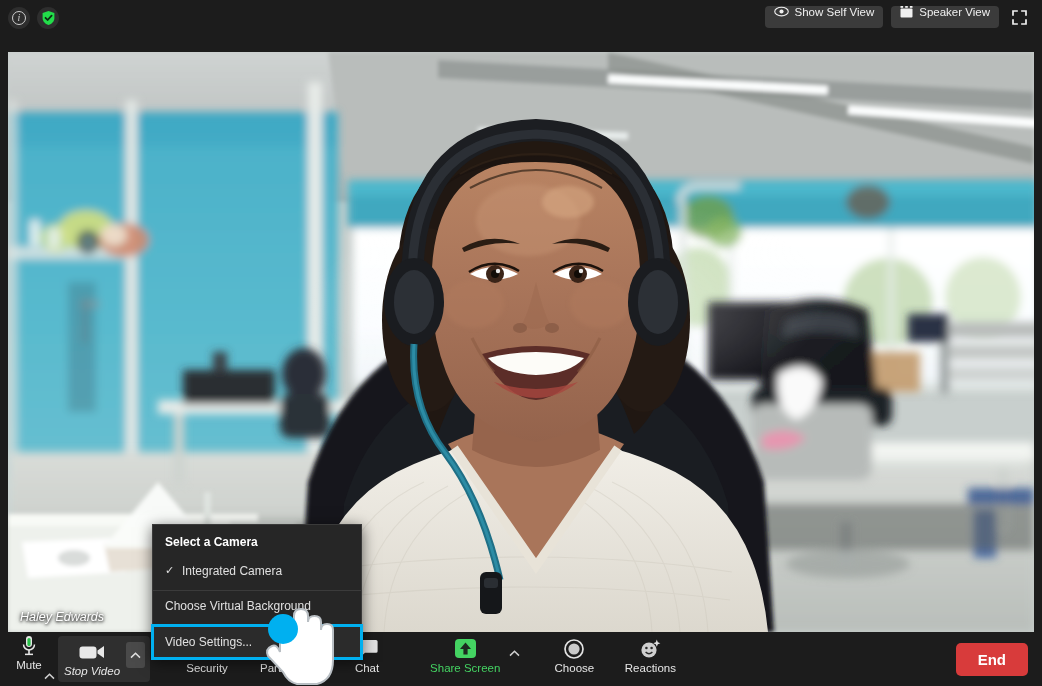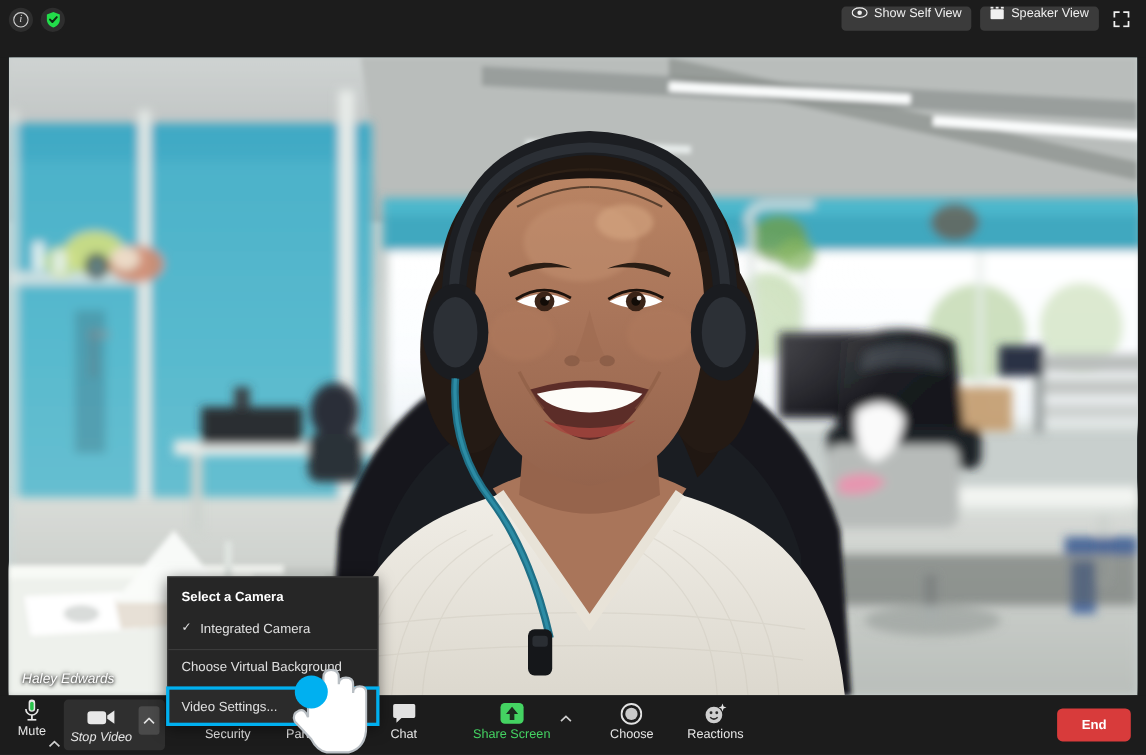--- a/index.html
+++ b/index.html
@@ -53,21 +53,21 @@
   .name-label {
     position: absolute; left: 8px; bottom: 6px; z-index: 30;
     color: #ffffff; font-size: 12.5px;
     text-shadow: 0 1px 3px rgba(0,0,0,0.95), 0 0 5px rgba(0,0,0,0.8);
     padding: 2px 4px;
     font-style: italic;
   }
 
   
   .ctxmenu {
-    position: absolute; left: 152px; top: 524px; width: 192px; z-index: 60;
+    position: absolute; left: 152px; top: 524px; width: 210px; z-index: 60;
     background: #262626; border: 1px solid #3a3a3a;
     box-shadow: 0 3px 14px rgba(0,0,0,0.6);
     color: #e8e8e8; font-size: 12px;
   }
   .ctx-header {
     padding: 10px 12px 7px 12px; font-weight: bold; font-size: 12px; color: #ffffff;
   }
   .ctx-item {
     display: flex; align-items: center; height: 29px;
     padding-left: 12px; cursor: pointer; color: #e0e0e0;
@@ -110,21 +110,21 @@
     height: 46px; padding-right: 2px; position: relative; font-style: italic;
   }
   .video-caret-box {
     background: #4a4a4a; border-radius: 3px; width: 19px; height: 26px;
     display: flex; align-items: center; justify-content: center; cursor: pointer;
     margin-right: 3px; align-self: flex-start; margin-top: 6px;
   }
   .green-text { color: #44d362; }
   .end-btn {
     margin-left: auto; margin-right: 14px;
-    background: #d83b3b; color: #ffffff; font-weight: bold; font-size: 12px;
+    background: #d83b3b; color: #ffffff; font-weight: bold; font-size: 15px;
     border-radius: 5px; padding: 8px 22px; cursor: pointer; text-align: right;
   }
   .spacer-flex { flex: 1; }
 </style>
 </head>
 <body>
 
 <div id="app">
 
   <div class="topbar">

